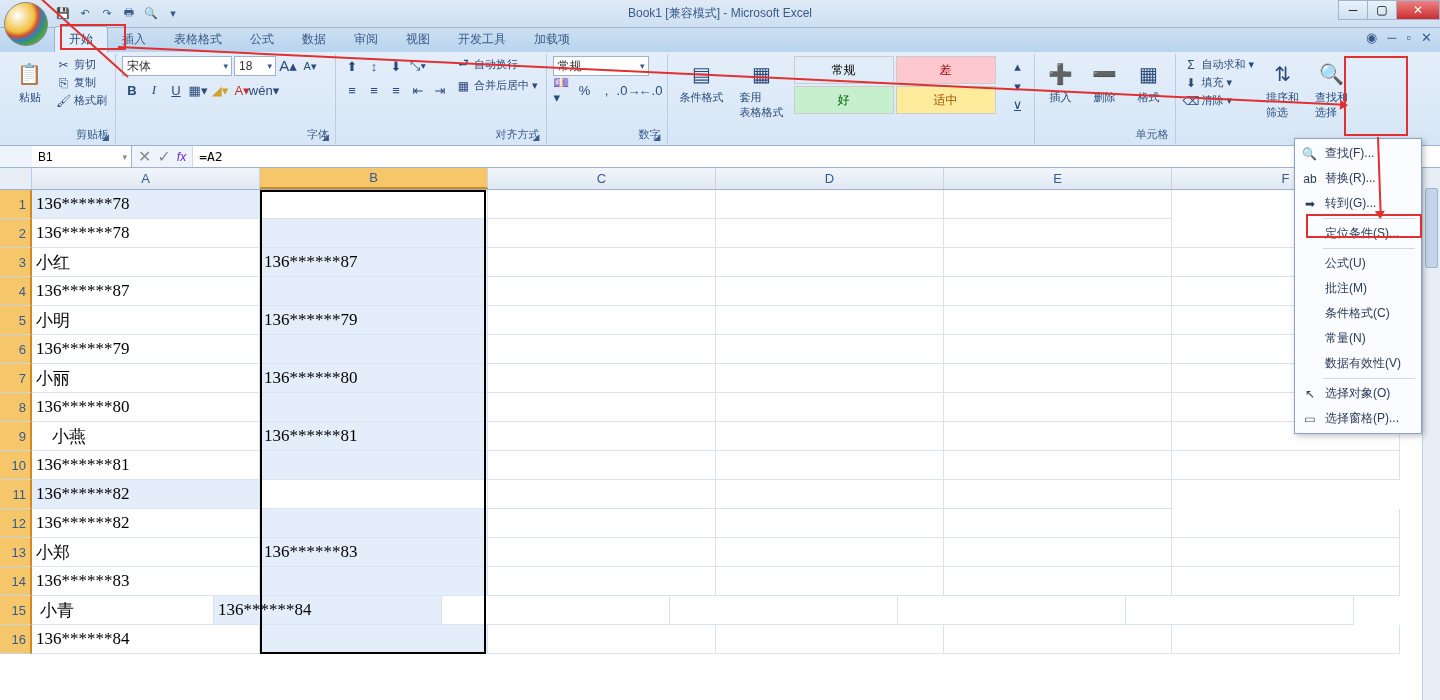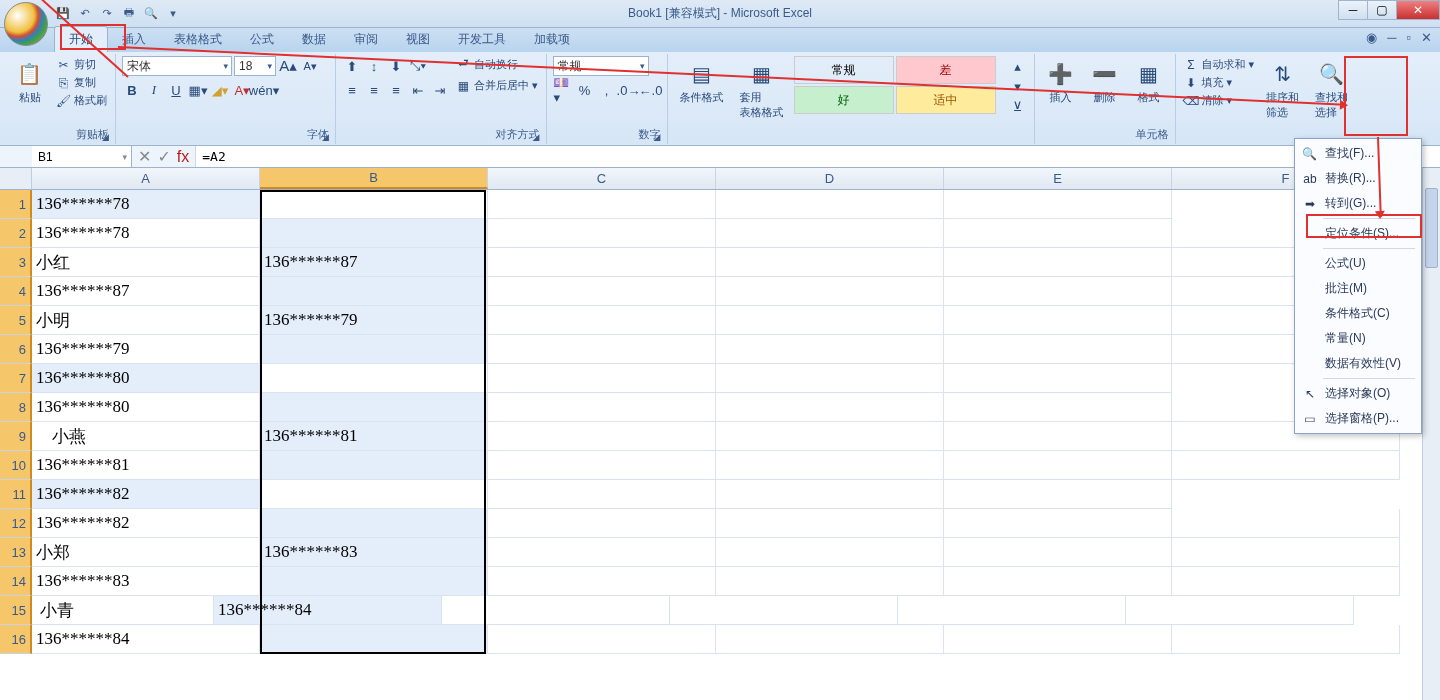--- a/index.html
+++ b/index.html
@@ -40,21 +40,21 @@
 .sbtn.i{font-style:italic;font-family:serif;}
 .sbtn.u{text-decoration:underline;}
 .style-gallery{display:flex;gap:2px;flex-wrap:wrap;width:210px;}
 .style-cell{width:100px;height:28px;border:1px solid #ccc;display:flex;align-items:center;justify-content:center;font-size:12px;}
 
 
 .formula-bar{height:22px;border-bottom:1px solid #9db4d1;display:flex;align-items:stretch;background:#eef4fb;}
 .name-box{width:100px;border-right:1px solid #9db4d1;display:flex;align-items:center;padding:0 6px;background:#fff;position:relative;font-size:12px;margin-left:32px;}
 .name-box::after{content:"▾";position:absolute;right:4px;font-size:9px;color:#888;}
 .fx-btns{display:flex;align-items:center;padding:0 6px;gap:6px;color:#888;border-right:1px solid #d0d8e4;}
-.fx-label{font-size:16px;color:#b91c1c;}
+.fx-label{font-style:italic;font-size:12px;color:#6d28d9;}
 .formula-input{flex:1;background:#fff;display:flex;align-items:center;padding:0 6px;font-size:13px;font-family:Consolas,monospace;}
 .corner{width:32px;height:22px;background:#e8eef6;border-right:1px solid #b8cde6;border-bottom:1px solid #9db4d1;}
 .col-headers{display:flex;height:22px;background:linear-gradient(to bottom,#f2f6fb,#e0e8f2);border-bottom:1px solid #9db4d1;}
 .col-h{border-right:1px solid #c8d4e4;display:flex;align-items:center;justify-content:center;font-size:13px;color:#3a5a8a;}
 .col-h.sel{background:#f6c66a;border-bottom:2px solid #d08a20;}
 .row-headers{width:32px;background:linear-gradient(to bottom,#f2f6fb,#e0e8f2);}
 .row-h{height:29px;border-bottom:1px solid #c8d4e4;border-right:1px solid #b8cde6;display:flex;align-items:center;justify-content:flex-end;padding-right:4px;font-size:13px;color:#3a5a8a;}
 .row-h.sel{background:#f6c66a;border-right:2px solid #d08a20;}
 .cells{position:relative;}
 .cell-row{display:flex;height:29px;}
@@ -344,20 +344,21 @@
         </div>
         <div class="cell-row">
           <div class="cell" style="width: 228px;">136******79</div>
           <div class="cell sel" style="width: 228px;"></div>
           <div class="cell" style="width: 228px;"></div>
           <div class="cell" style="width: 228px;"></div>
           <div class="cell" style="width: 228px;"></div>
           <div class="cell" style="width: 228px;"></div>
         </div>
         <div class="cell-row">
+          <div class="cell" style="width: 228px;">小丽</div>
           <div class="cell sel" style="width: 228px;">136******80</div>
           <div class="cell" style="width: 228px;"></div>
           <div class="cell" style="width: 228px;"></div>
           <div class="cell" style="width: 228px;"></div>
           <div class="cell" style="width: 228px;"></div>
         </div>
         <div class="cell-row">
           <div class="cell" style="width: 228px;">136******80</div>
           <div class="cell sel" style="width: 228px;"></div>
           <div class="cell" style="width: 228px;"></div>

